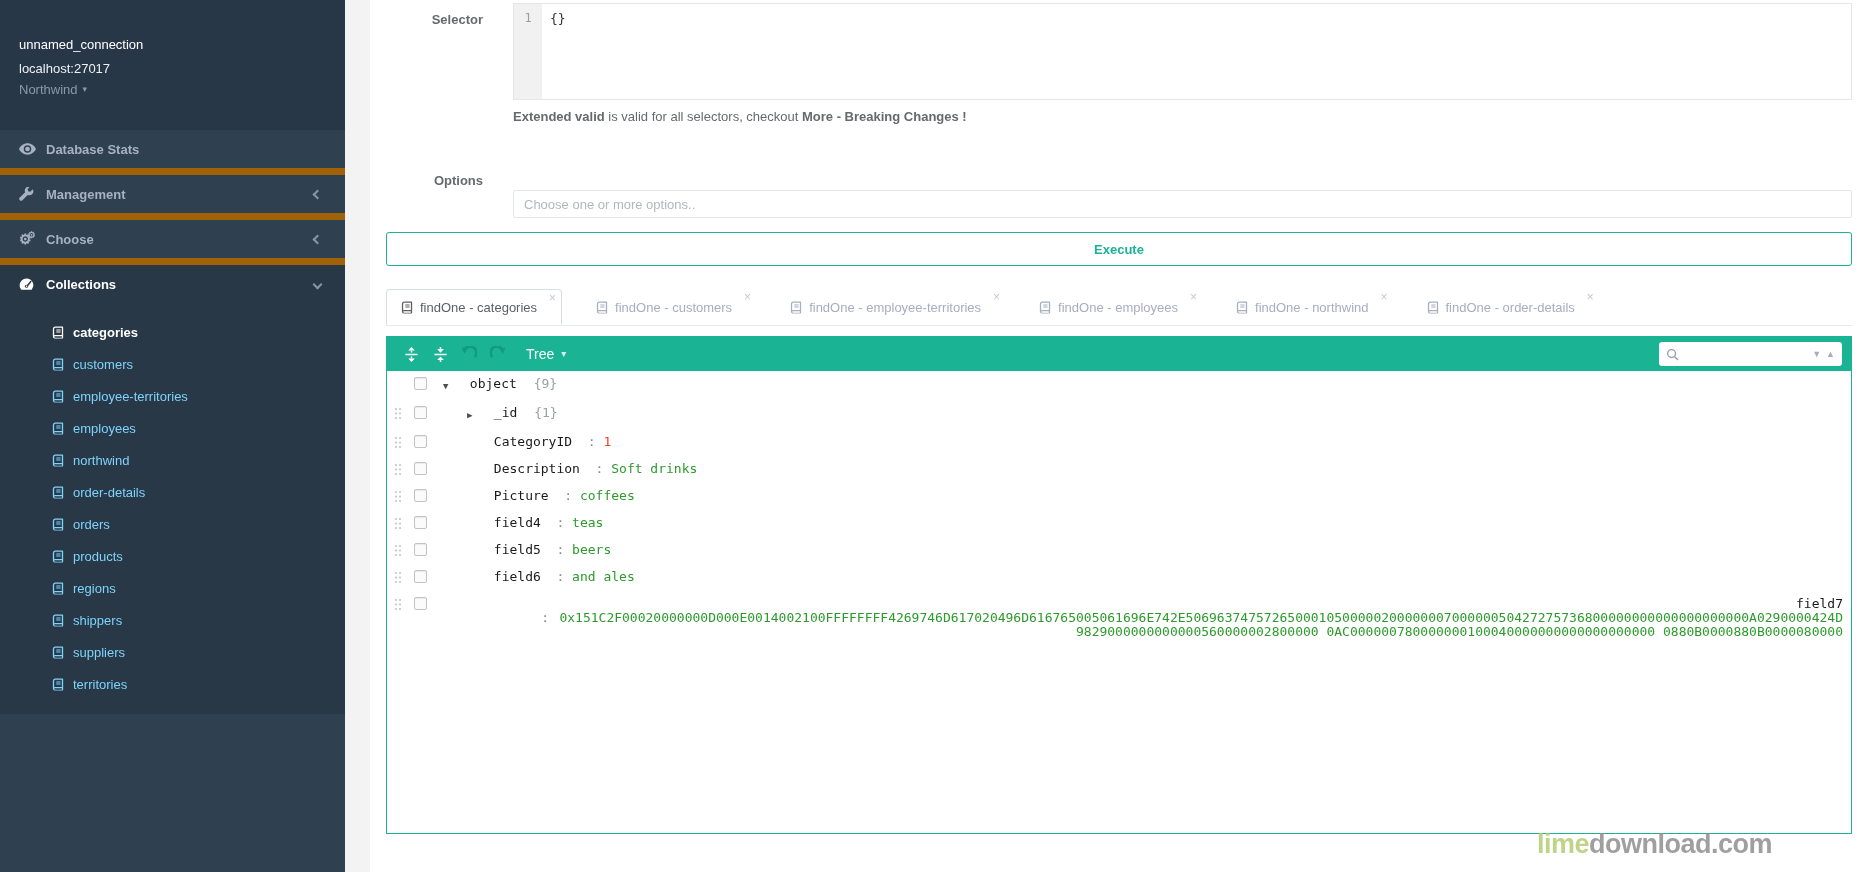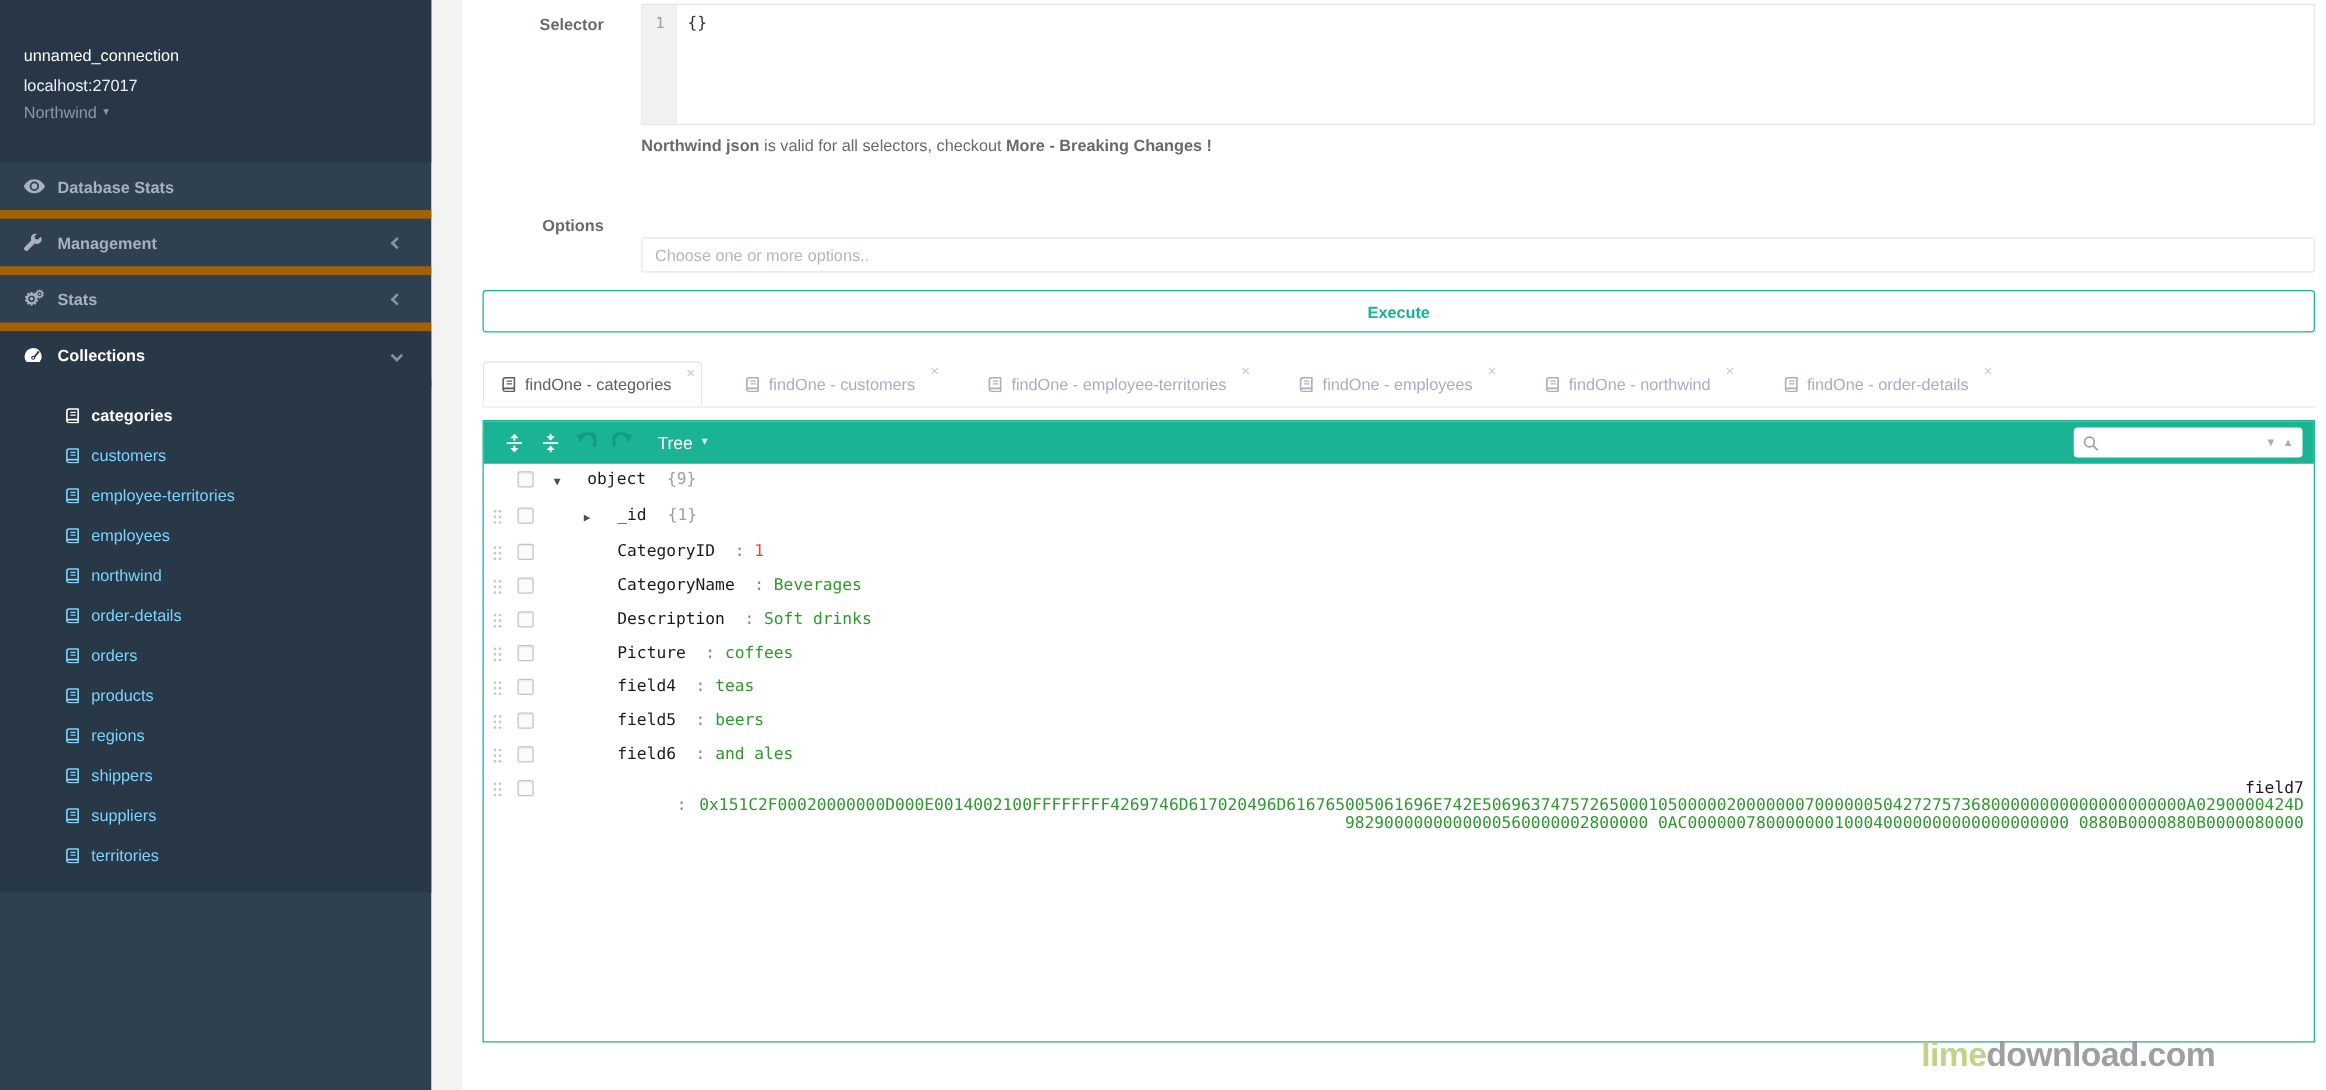--- a/index.html
+++ b/index.html
@@ -148,21 +148,21 @@
       </span>
       <span>Management</span>
       <span class="chev left"></span>
     </div>
 
     <div class="nav-item">
       <span class="nav-icon">
           <span class="gear-glyph">⚙</span>
           <span class="gear-glyph-sm">⚙</span>
         </span>
-      <span>Stats</span>
+      <span>Choose</span>
       <span class="chev left"></span>
     </div>
 
     <div class="nav-section active">
       <div class="nav-item">
         <span class="nav-icon">
           <svg width="15" height="14" viewBox="0 0 16 14">
               <path d="M8 1A7.3 7.3 0 0 0 .7 8.3c0 1.8.7 3.5 1.8 4.7h11A7.3 7.3 0 0 0 8 1z" fill="currentColor"></path>
               <path d="M12.6 4.4 8.9 8.9" stroke="#293846" stroke-width="1.6" stroke-linecap="round"></path>
               <circle cx="8" cy="9.4" r="1.7" fill="#293846"></circle>
@@ -290,21 +290,21 @@
   <div class="panel">
 
     <div class="form-row selector-row">
       <label class="form-label">Selector</label>
       <div class="editor">
         <div class="editor-gutter">1</div>
         <div class="editor-code">{}</div>
       </div>
     </div>
 
-    <div class="hint"><b>Northwind json</b><span> is valid for all selectors, checkout </span><b>More - Breaking Changes !</b></div>
+    <div class="hint"><b>Extended valid</b><span> is valid for all selectors, checkout </span><b>More - Breaking Changes !</b></div>
 
     <div class="form-row options-row">
       <label class="form-label">Options</label>
       <input class="options-input" placeholder="Choose one or more options.." style="">
     </div>
 
     <button class="btn-teal execute-btn">Execute</button>
 
     <div class="tabs">
 
@@ -455,36 +455,20 @@
                 <circle cx="2" cy="11" r="1.1"></circle>
                 <circle cx="6" cy="11" r="1.1"></circle>
               </svg>
             </span>
             <span class="row-cbox"></span>
             <span class="exp"></span>
             <span class="fname">CategoryID</span>
             <span class="sep"> : </span><span class="fval v-number">1</span>
           </div>
 
-          <div class="trow" style="padding-left: 99px;">
-            <span class="drag-handle">
-              <svg width="8" height="13" viewBox="0 0 8 13" fill="currentColor">
-                <circle cx="2" cy="2" r="1.1"></circle>
-                <circle cx="6" cy="2" r="1.1"></circle>
-                <circle cx="2" cy="6.5" r="1.1"></circle>
-                <circle cx="6" cy="6.5" r="1.1"></circle>
-                <circle cx="2" cy="11" r="1.1"></circle>
-                <circle cx="6" cy="11" r="1.1"></circle>
-              </svg>
-            </span>
-            <span class="row-cbox"></span>
-            <span class="exp"></span>
-            <span class="fname">CategoryName</span>
-            <span class="sep"> : </span><span class="fval v-string">Beverages</span>
-          </div>
 
           <div class="trow" style="padding-left: 99px;">
             <span class="drag-handle">
               <svg width="8" height="13" viewBox="0 0 8 13" fill="currentColor">
                 <circle cx="2" cy="2" r="1.1"></circle>
                 <circle cx="6" cy="2" r="1.1"></circle>
                 <circle cx="2" cy="6.5" r="1.1"></circle>
                 <circle cx="6" cy="6.5" r="1.1"></circle>
                 <circle cx="2" cy="11" r="1.1"></circle>
                 <circle cx="6" cy="11" r="1.1"></circle>

